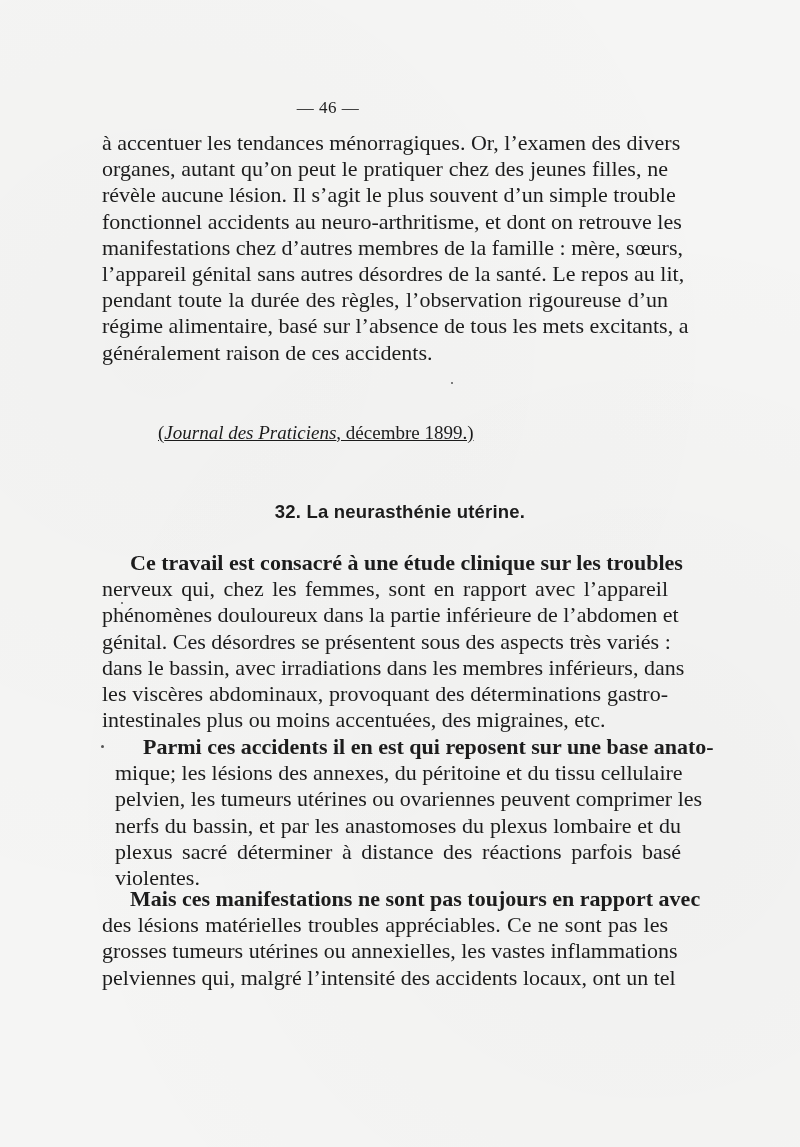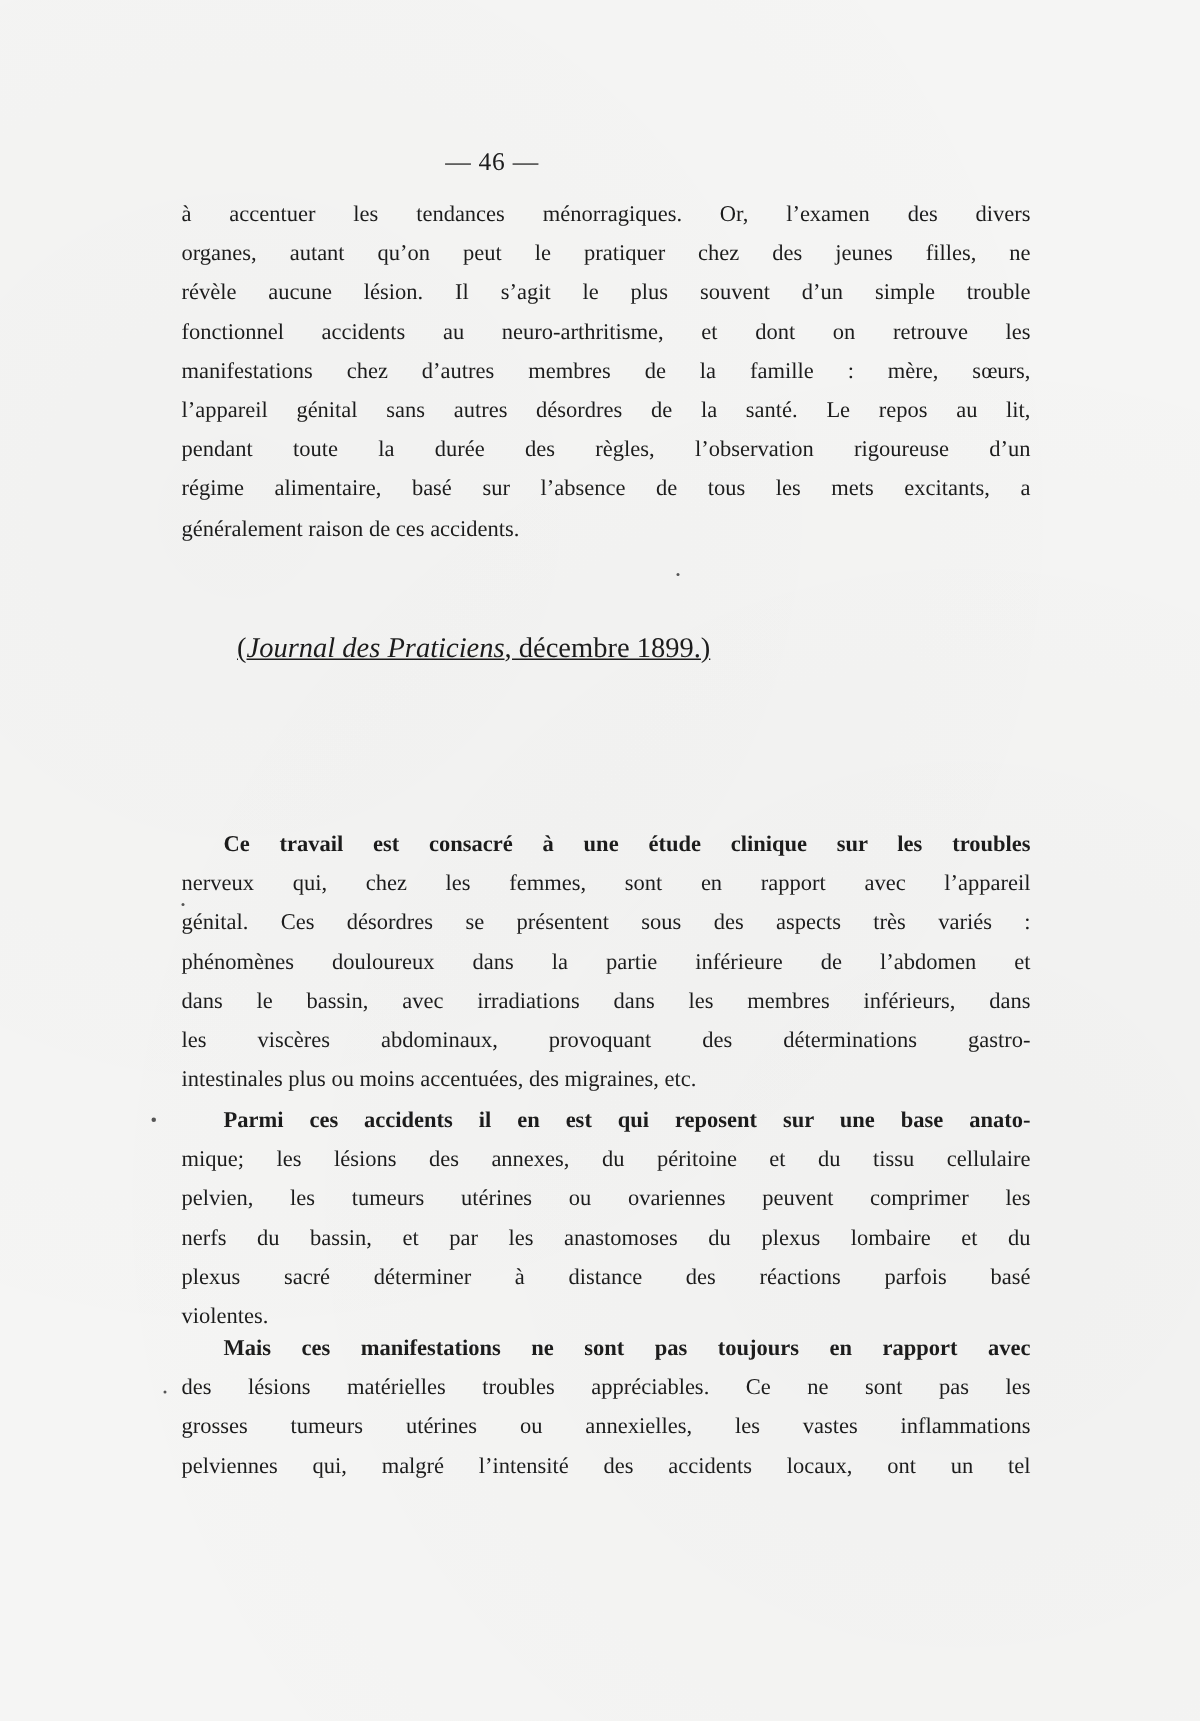--- a/index.html
+++ b/index.html
@@ -28,23 +28,23 @@
       position: absolute;
       top: 98px;
       left: 0;
       width: 656px;
       text-align: center;
       font-size: 17px;
       letter-spacing: 0.5px;
     }
     .textblock {
       position: absolute;
-      left: 121px;
+      left: 102px;
       width: 566px;
-      font-size: 15px;
+      font-size: 22px;
       line-height: 26.2px;
       text-align: justify;
     }
     .textblock .line {
       display: block;
       text-align: justify;
       text-align-last: justify;
       white-space: nowrap;
       height: 26.2px;
     }
@@ -68,21 +68,21 @@
       width: 800px;
       text-align: center;
       font-size: 18.5px;
       font-weight: bold;
       font-family: "Liberation Sans", "DejaVu Sans", sans-serif;
       letter-spacing: 0.2px;
       padding-left: 0;
     }
     .heading span { margin-left: 0; }
     .p2 { top: 550px; }
-    .p3 { top: 734px; }
+    .p3 { top: 734px; margin-left: 13px; }
     .p4 { top: 886px; }
     .speck {
       position: absolute;
       width: 3px; height: 3px;
       background: #555;
       border-radius: 50%;
     }
   </style>
 </head>
 <body>
@@ -98,26 +98,27 @@
     <span class="line">fonctionnel accidents au neuro-arthritisme, et dont on retrouve les</span>
     <span class="line">manifestations chez d’autres membres de la famille : mère, sœurs,</span>
     <span class="line">l’appareil génital sans autres désordres de la santé. Le repos au lit,</span>
     <span class="line">pendant toute la durée des règles, l’observation rigoureuse d’un</span>
     <span class="line">régime alimentaire, basé sur l’absence de tous les mets excitants, a</span>
     <span class="line last">généralement raison de ces accidents.</span>
   </div>
 
   <div class="citation"><span>(</span><em>Journal des Praticiens</em><span>, décembre 1899.)</span></div>
 
+  <div class="heading"><span>32. La neurasthénie utérine.</span></div>
 
   <div class="textblock p2">
     <span class="line indent">Ce travail est consacré à une étude clinique sur les troubles</span>
     <span class="line">nerveux qui, chez les femmes, sont en rapport avec l’appareil</span>
+    <span class="line">phénomènes douloureux dans la partie inférieure de l’abdomen et</span>
     <span class="line">génital. Ces désordres se présentent sous des aspects très variés :</span>
-    <span class="line">phénomènes douloureux dans la partie inférieure de l’abdomen et</span>
     <span class="line">dans le bassin, avec irradiations dans les membres inférieurs, dans</span>
     <span class="line">les viscères abdominaux, provoquant des déterminations gastro-</span>
     <span class="line last">intestinales plus ou moins accentuées, des migraines, etc.</span>
   </div>
 
   <div class="textblock p3">
     <span class="line indent">Parmi ces accidents il en est qui reposent sur une base anato-</span>
     <span class="line">mique; les lésions des annexes, du péritoine et du tissu cellulaire</span>
     <span class="line">pelvien, les tumeurs utérines ou ovariennes peuvent comprimer les</span>
     <span class="line">nerfs du bassin, et par les anastomoses du plexus lombaire et du</span>

